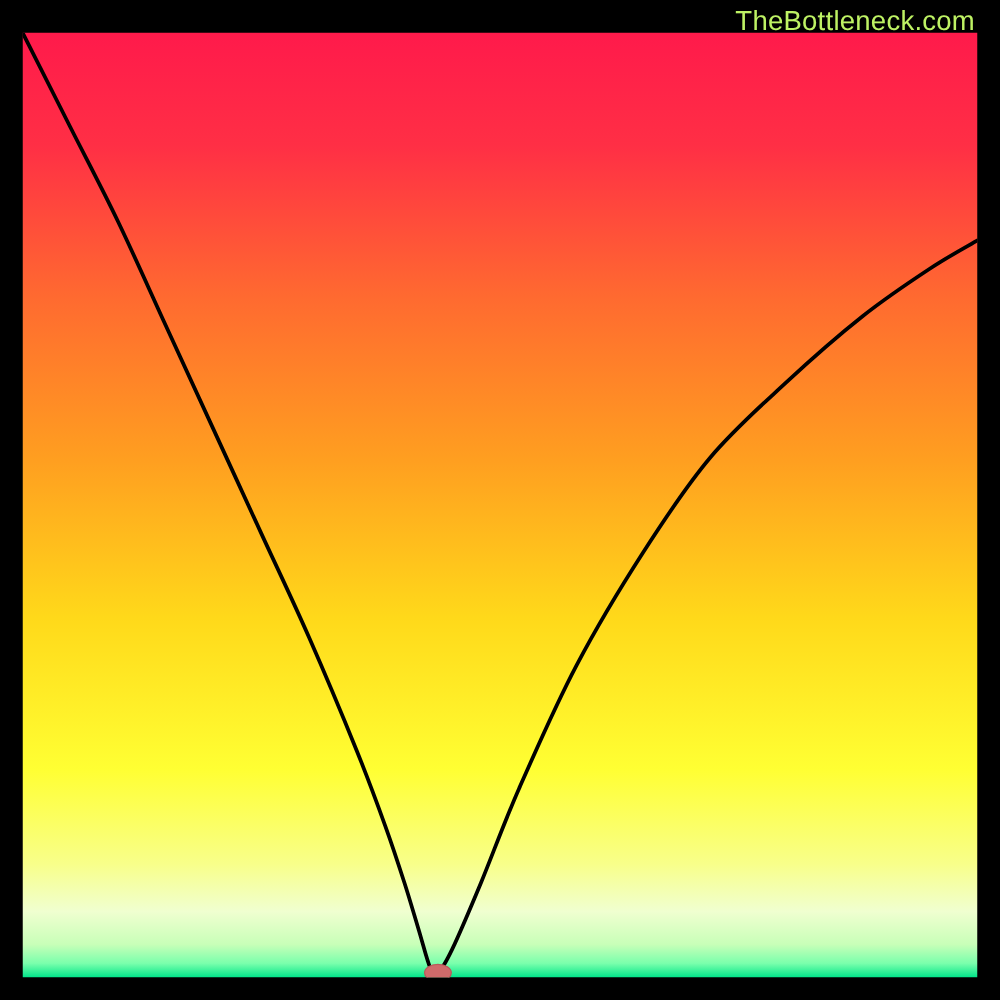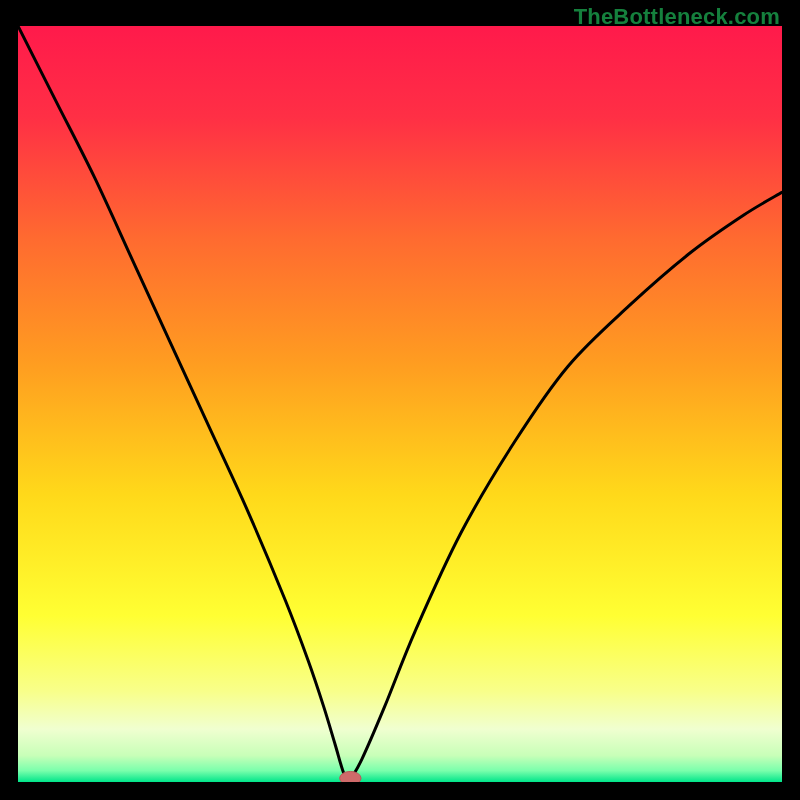--- a/index.html
+++ b/index.html
@@ -23,23 +23,23 @@
     position: absolute;
     left: 0;
     top: 0;
     width: 764px;
     height: 756px;
   }
   .watermark {
     position: absolute;
     top: 4px;
     right: 20px;
-    color: #15803d;
+    color: #bef264;
     font-size: 22px;
-    font-weight: 700;
+    font-weight: 400;
     letter-spacing: 0.2px;
   }
   svg { display: block; }
 </style>
 </head>
 <body>
 
 <div class="watermark">TheBottleneck.com</div>
 
 <div class="frame">

